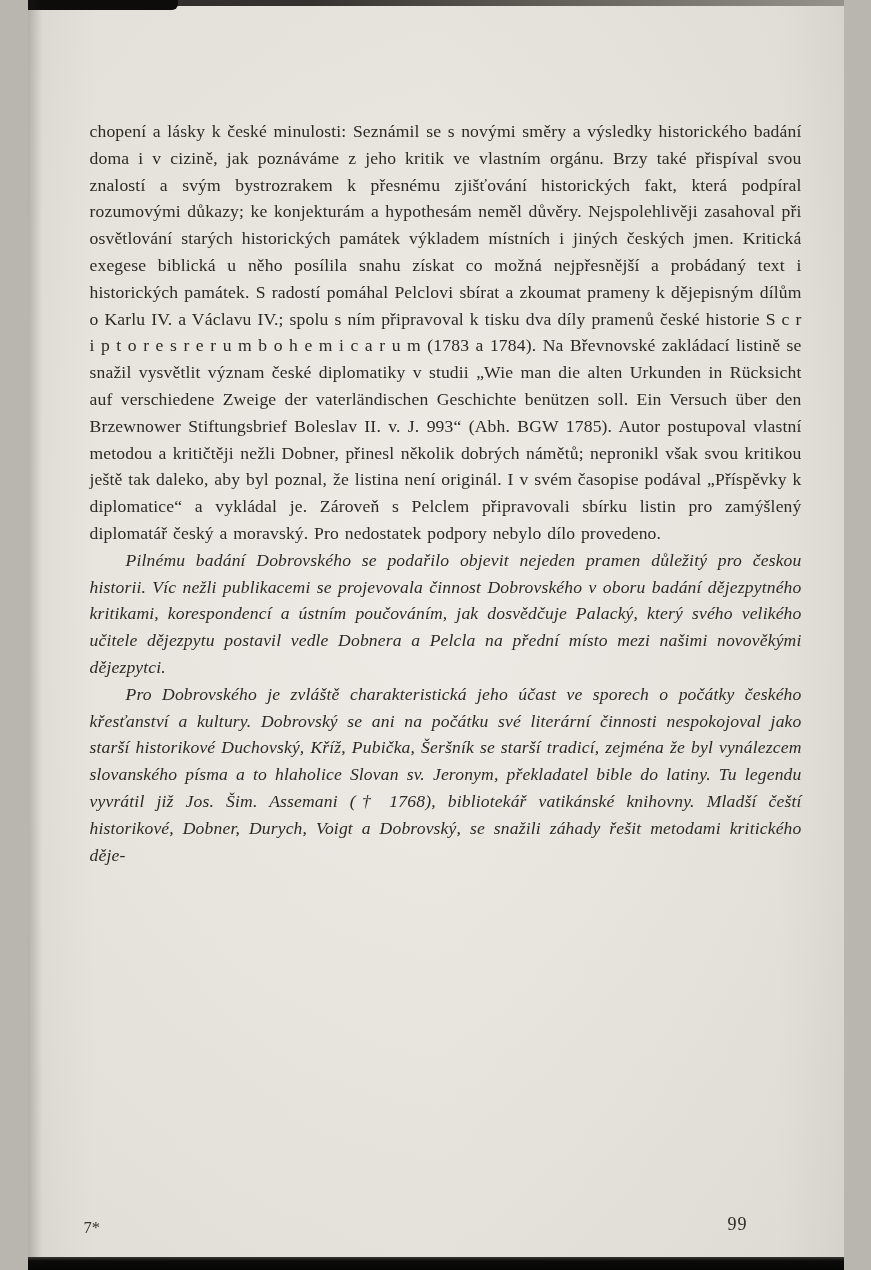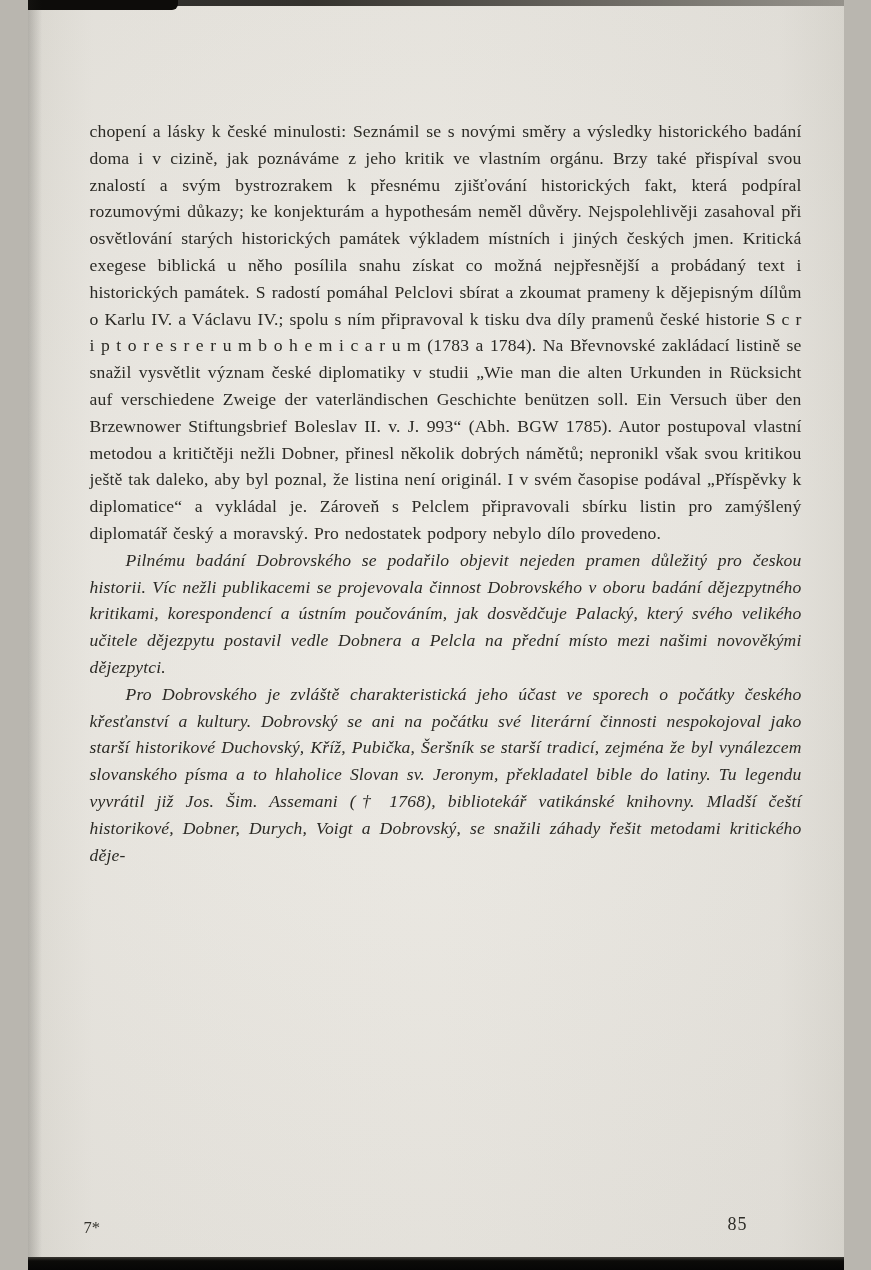--- a/index.html
+++ b/index.html
@@ -90,16 +90,16 @@
   <div class="edge-left-shade"></div>
 
   <div class="text-block">
       <p class="para">chopení a lásky k české minulosti: Seznámil se s novými směry a výsledky historického badání doma i v cizině, jak poznáváme z jeho kritik ve vlastním orgánu. Brzy také přispíval svou znalostí a svým bystrozrakem k přesnému zjišťování historických fakt, která podpíral rozumovými důkazy; ke konjekturám a hypothesám neměl důvěry. Nejspolehlivěji zasahoval při osvětlování starých historických památek výkladem místních i jiných českých jmen. Kritická exegese biblická u něho posílila snahu získat co možná nejpřesnější a probádaný text i historických památek. S radostí pomáhal Pelclovi sbírat a zkoumat prameny k dějepisným dílům o Karlu IV. a Václavu IV.; spolu s ním připravoval k tisku dva díly pramenů české historie S c r i p t o r e s  r e r u m  b o h e m i c a r u m (1783 a 1784). Na Břevnovské zakládací listině se snažil vysvětlit význam české diplomatiky v studii „Wie man die alten Urkunden in Rücksicht auf verschiedene Zweige der vaterländischen Geschichte benützen soll. Ein Versuch über den Brzewnower Stiftungsbrief Boleslav II. v. J. 993“ (Abh. BGW 1785). Autor postupoval vlastní metodou a kritičtěji nežli Dobner, přinesl několik dobrých námětů; nepronikl však svou kritikou ještě tak daleko, aby byl poznal, že listina není originál. I v svém časopise podával „Příspěvky k diplomatice“ a vykládal je. Zároveň s Pelclem připravovali sbírku listin pro zamýšlený diplomatář český a moravský. Pro nedostatek podpory nebylo dílo provedeno.</p>
       <p class="para indent">Pilnému badání Dobrovského se podařilo objevit nejeden pramen důležitý pro českou historii. Víc nežli publikacemi se projevovala činnost Dobrovského v oboru badání dějezpytného kritikami, korespondencí a ústním poučováním, jak dosvědčuje Palacký, který svého velikého učitele dějezpytu postavil vedle Dobnera a Pelcla na přední místo mezi našimi novověkými dějezpytci.</p>
       <p class="para indent">Pro Dobrovského je zvláště charakteristická jeho účast ve sporech o počátky českého křesťanství a kultury. Dobrovský se ani na počátku své literární činnosti nespokojoval jako starší historikové Duchovský, Kříž, Pubička, Šeršník se starší tradicí, zejména že byl vynálezcem slovanského písma a to hlaholice Slovan sv. Jeronym, překladatel bible do latiny. Tu legendu vyvrátil již Jos. Šim. Assemani († 1768), bibliotekář vatikánské knihovny. Mladší čeští historikové, Dobner, Durych, Voigt a Dobrovský, se snažili záhady řešit metodami kritického děje-</p>
     </div>
 
   <div class="footer-signature">7*</div>
 
-  <div class="footer-pagenum">85</div>
+  <div class="footer-pagenum">99</div>
 
   <div class="edge-bottom"></div>
 </div>
 
 </body></html>

